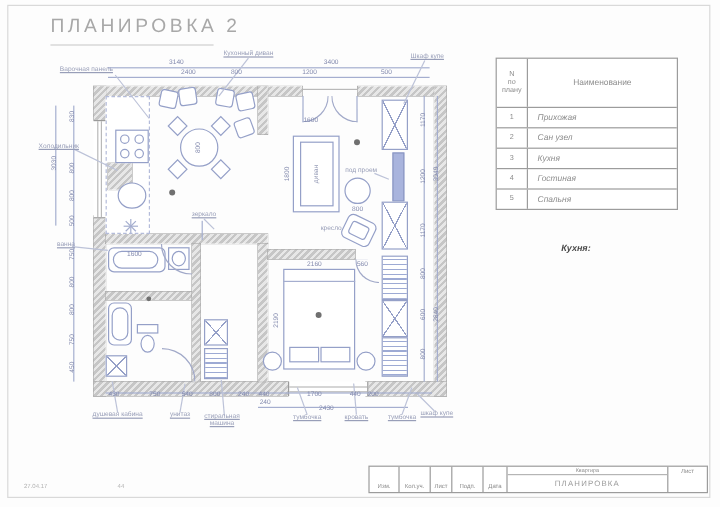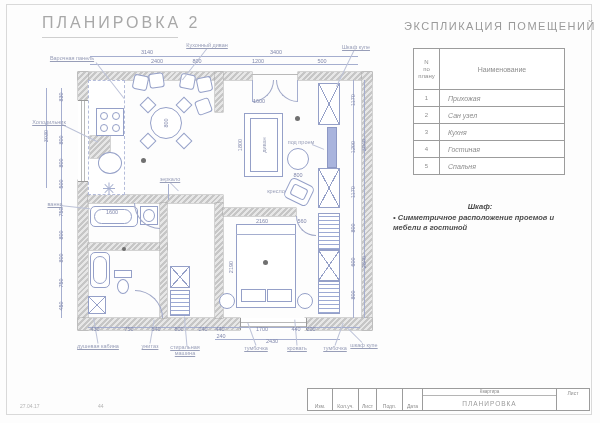--- a/index.html
+++ b/index.html
@@ -56,21 +56,20 @@
 </style>
 </head>
 <body>
 
 <div id="stage">
 
   <div class="frame" style="left:6px;top:4px;width:584px;height:409px;"></div>
 
   <div id="plan-title">ПЛАНИРОВКА 2</div>
   <div id="title-rule"></div>
-  <div id="expl-title">ЭКСПЛИКАЦИЯ ПОМЕЩЕНИЙ</div>
 
   <div class="wall" style="left:78px;top:72px;width:174px;height:8px;"></div>
   <div class="wall" style="left:298px;top:72px;width:74px;height:8px;"></div>
   <div class="wall" style="left:78px;top:72px;width:10px;height:28px;"></div>
   <div class="wall" style="left:78px;top:180px;width:10px;height:150px;"></div>
   <div class="wall" style="left:362px;top:72px;width:10px;height:258px;"></div>
   <div class="wall" style="left:78px;top:318px;width:162px;height:12px;"></div>
   <div class="wall" style="left:305px;top:318px;width:67px;height:12px;"></div>
 
   <div class="wall" style="left:215px;top:72px;width:8px;height:40px;"></div>
@@ -269,23 +268,22 @@
       <div class="c1">4</div>
       <div class="c2">Гостиная</div>
     </div>
     <div class="erow">
       <div class="c1">5</div>
       <div class="c2">Спальня</div>
     </div>
   </div>
 
   <div id="notes">
-    <div id="notes-heading">Шкаф:</div>
+    <div id="notes-heading">Кухня:</div>
     <div id="notes-list">
-        <div>• Симметричное расположение проемов и мебели в гостиной</div>
       </div>
   </div>
 
   <div id="stamp">
     <div class="scol" style="width:25px;">Изм.</div>
     <div class="scol" style="width:26px;">Кол.уч.</div>
     <div class="scol" style="width:18px;">Лист</div>
     <div class="scol" style="width:26px;">Подп.</div>
     <div class="scol" style="width:20px;">Дата</div>
     <div id="sbig">

